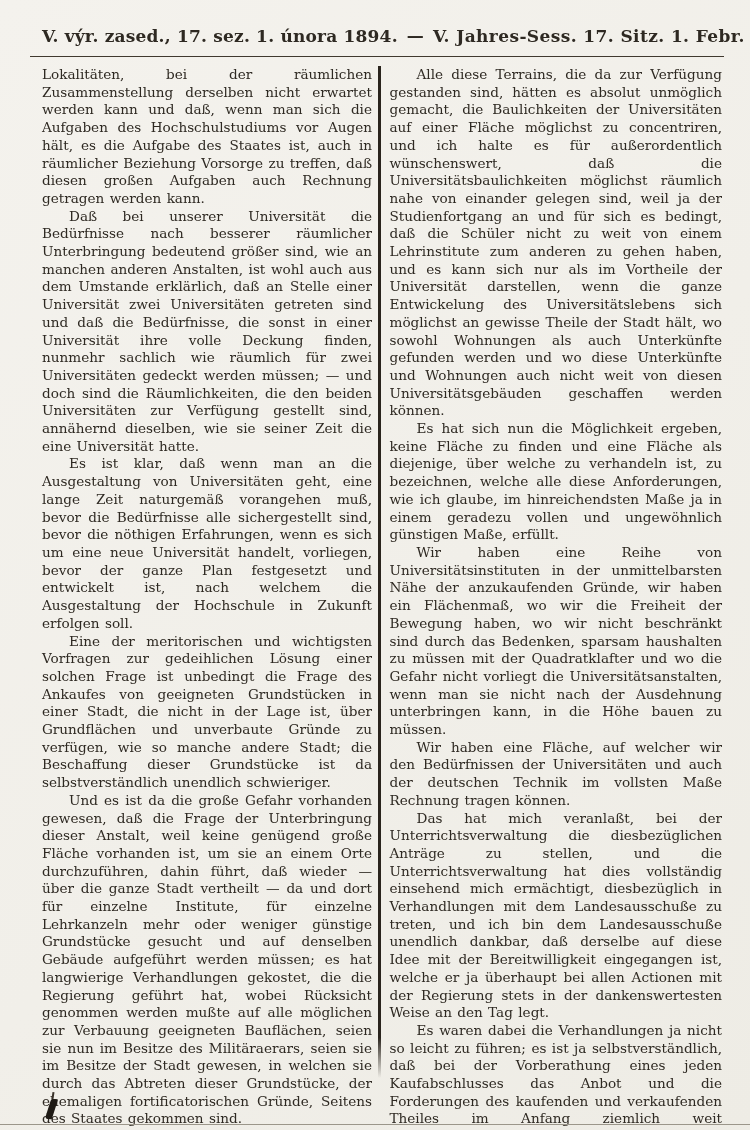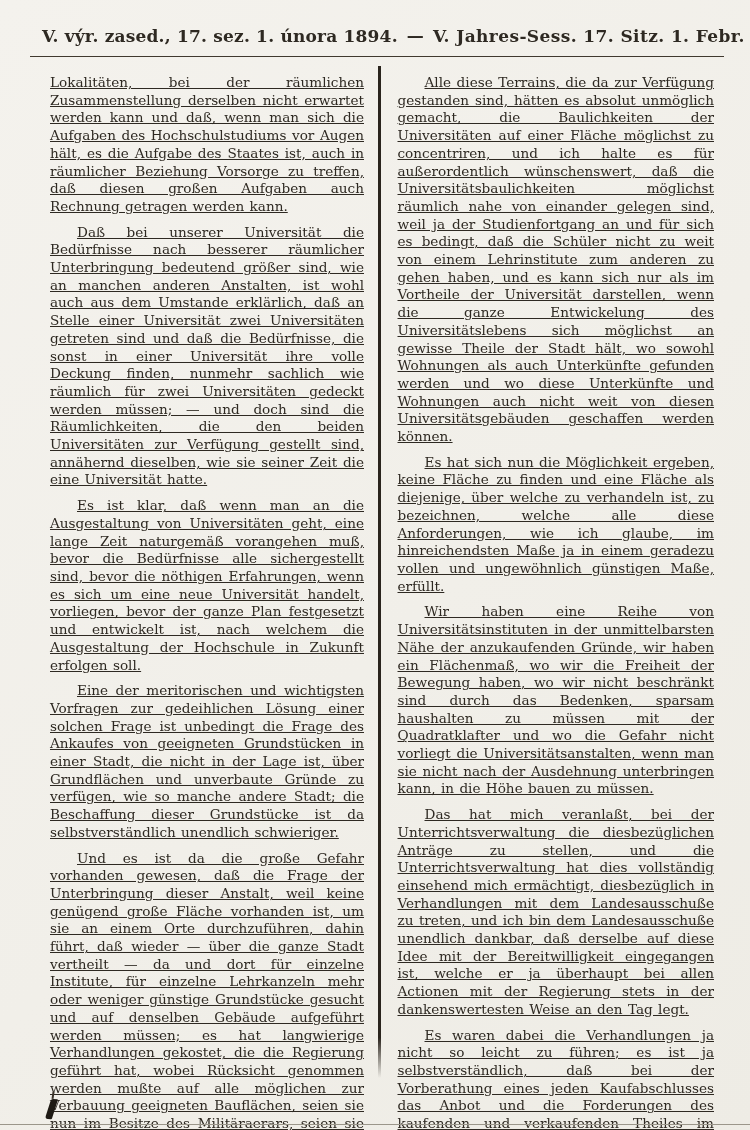--- a/index.html
+++ b/index.html
@@ -73,24 +73,23 @@
     width: 2.5px;
     background: linear-gradient(#2a241d 0%, #2a241d 96%, rgba(42,36,29,0) 100%);
     margin-left: 6px;
     margin-right: 9px;
     height: 1012px;
   }
   .col-right {
     flex: 1 1 auto;
   }
   .col p {
-    margin: 8px;
+    margin: 0;
     text-align: justify;
     word-spacing: 1px;
-    text-decoration: underline;
   }
   .col p.indent {
     text-indent: 27px;
   }
 
   
   .ink-blot-mark {
     position: absolute;
     left: 45px;
     top: 1092px;
@@ -150,20 +149,21 @@
       <p class="indent">Eine der meritorischen und wichtigsten Vorfragen zur gedeihlichen Lösung einer solchen Frage ist unbedingt die Frage des Ankaufes von geeigneten Grundstücken in einer Stadt, die nicht in der Lage ist, über Grundflächen und unverbaute Gründe zu verfügen, wie so manche andere Stadt; die Beschaffung dieser Grundstücke ist da selbstverständlich unendlich schwieriger.</p>
       <p class="indent">Und es ist da die große Gefahr vorhanden gewesen, daß die Frage der Unterbringung dieser Anstalt, weil keine genügend große Fläche vorhanden ist, um sie an einem Orte durchzuführen, dahin führt, daß wieder — über die ganze Stadt vertheilt — da und dort für einzelne Institute, für einzelne Lehrkanzeln mehr oder weniger günstige Grundstücke gesucht und auf denselben Gebäude aufgeführt werden müssen; es hat langwierige Verhandlungen gekostet, die die Regierung geführt hat, wobei Rücksicht genommen werden mußte auf alle möglichen zur Verbauung geeigneten Bauflächen, seien sie nun im Besitze des Militäraerars, seien sie im Besitze der Stadt gewesen, in welchen sie durch das Abtreten dieser Grundstücke, der ehemaligen fortificatorischen Gründe, Seitens des Staates gekommen sind.</p>
     </div>
 
     <div class="column-divider"></div>
 
     <div class="col col-right">
       <p class="indent">Alle diese Terrains, die da zur Verfügung gestanden sind, hätten es absolut unmöglich gemacht, die Baulichkeiten der Universitäten auf einer Fläche möglichst zu concentriren, und ich halte es für außerordentlich wünschenswert, daß die Universitätsbaulichkeiten möglichst räumlich nahe von einander gelegen sind, weil ja der Studienfortgang an und für sich es bedingt, daß die Schüler nicht zu weit von einem Lehrinstitute zum anderen zu gehen haben, und es kann sich nur als im Vortheile der Universität darstellen, wenn die ganze Entwickelung des Universitätslebens sich möglichst an gewisse Theile der Stadt hält, wo sowohl Wohnungen als auch Unterkünfte gefunden werden und wo diese Unterkünfte und Wohnungen auch nicht weit von diesen Universitätsgebäuden geschaffen werden können.</p>
       <p class="indent">Es hat sich nun die Möglichkeit ergeben, keine Fläche zu finden und eine Fläche als diejenige, über welche zu verhandeln ist, zu bezeichnen, welche alle diese Anforderungen, wie ich glaube, im hinreichendsten Maße ja in einem geradezu vollen und ungewöhnlich günstigen Maße, erfüllt.</p>
       <p class="indent">Wir haben eine Reihe von Universitätsinstituten in der unmittelbarsten Nähe der anzukaufenden Gründe, wir haben ein Flächenmaß, wo wir die Freiheit der Bewegung haben, wo wir nicht beschränkt sind durch das Bedenken, sparsam haushalten zu müssen mit der Quadratklafter und wo die Gefahr nicht vorliegt die Universitätsanstalten, wenn man sie nicht nach der Ausdehnung unterbringen kann, in die Höhe bauen zu müssen.</p>
+      <p class="indent">Wir haben eine Fläche, auf welcher wir den Bedürfnissen der Universitäten und auch der deutschen Technik im vollsten Maße Rechnung tragen können.</p>
       <p class="indent">Das hat mich veranlaßt, bei der Unterrichtsverwaltung die diesbezüglichen Anträge zu stellen, und die Unterrichtsverwaltung hat dies vollständig einsehend mich ermächtigt, diesbezüglich in Verhandlungen mit dem Landesausschuße zu treten, und ich bin dem Landesausschuße unendlich dankbar, daß derselbe auf diese Idee mit der Bereitwilligkeit eingegangen ist, welche er ja überhaupt bei allen Actionen mit der Regierung stets in der dankenswertesten Weise an den Tag legt.</p>
       <p class="indent">Es waren dabei die Verhandlungen ja nicht so leicht zu führen; es ist ja selbstverständlich, daß bei der Vorberathung eines jeden Kaufabschlusses das Anbot und die Forderungen des kaufenden und verkaufenden Theiles im Anfang ziemlich weit auseinandergehen und der Landes-</p>
     </div>
 
   </div>
 
   <div class="ink-blot-mark">
     <div class="blot-dot"></div>
     <div class="blot-body"></div>
   </div>

